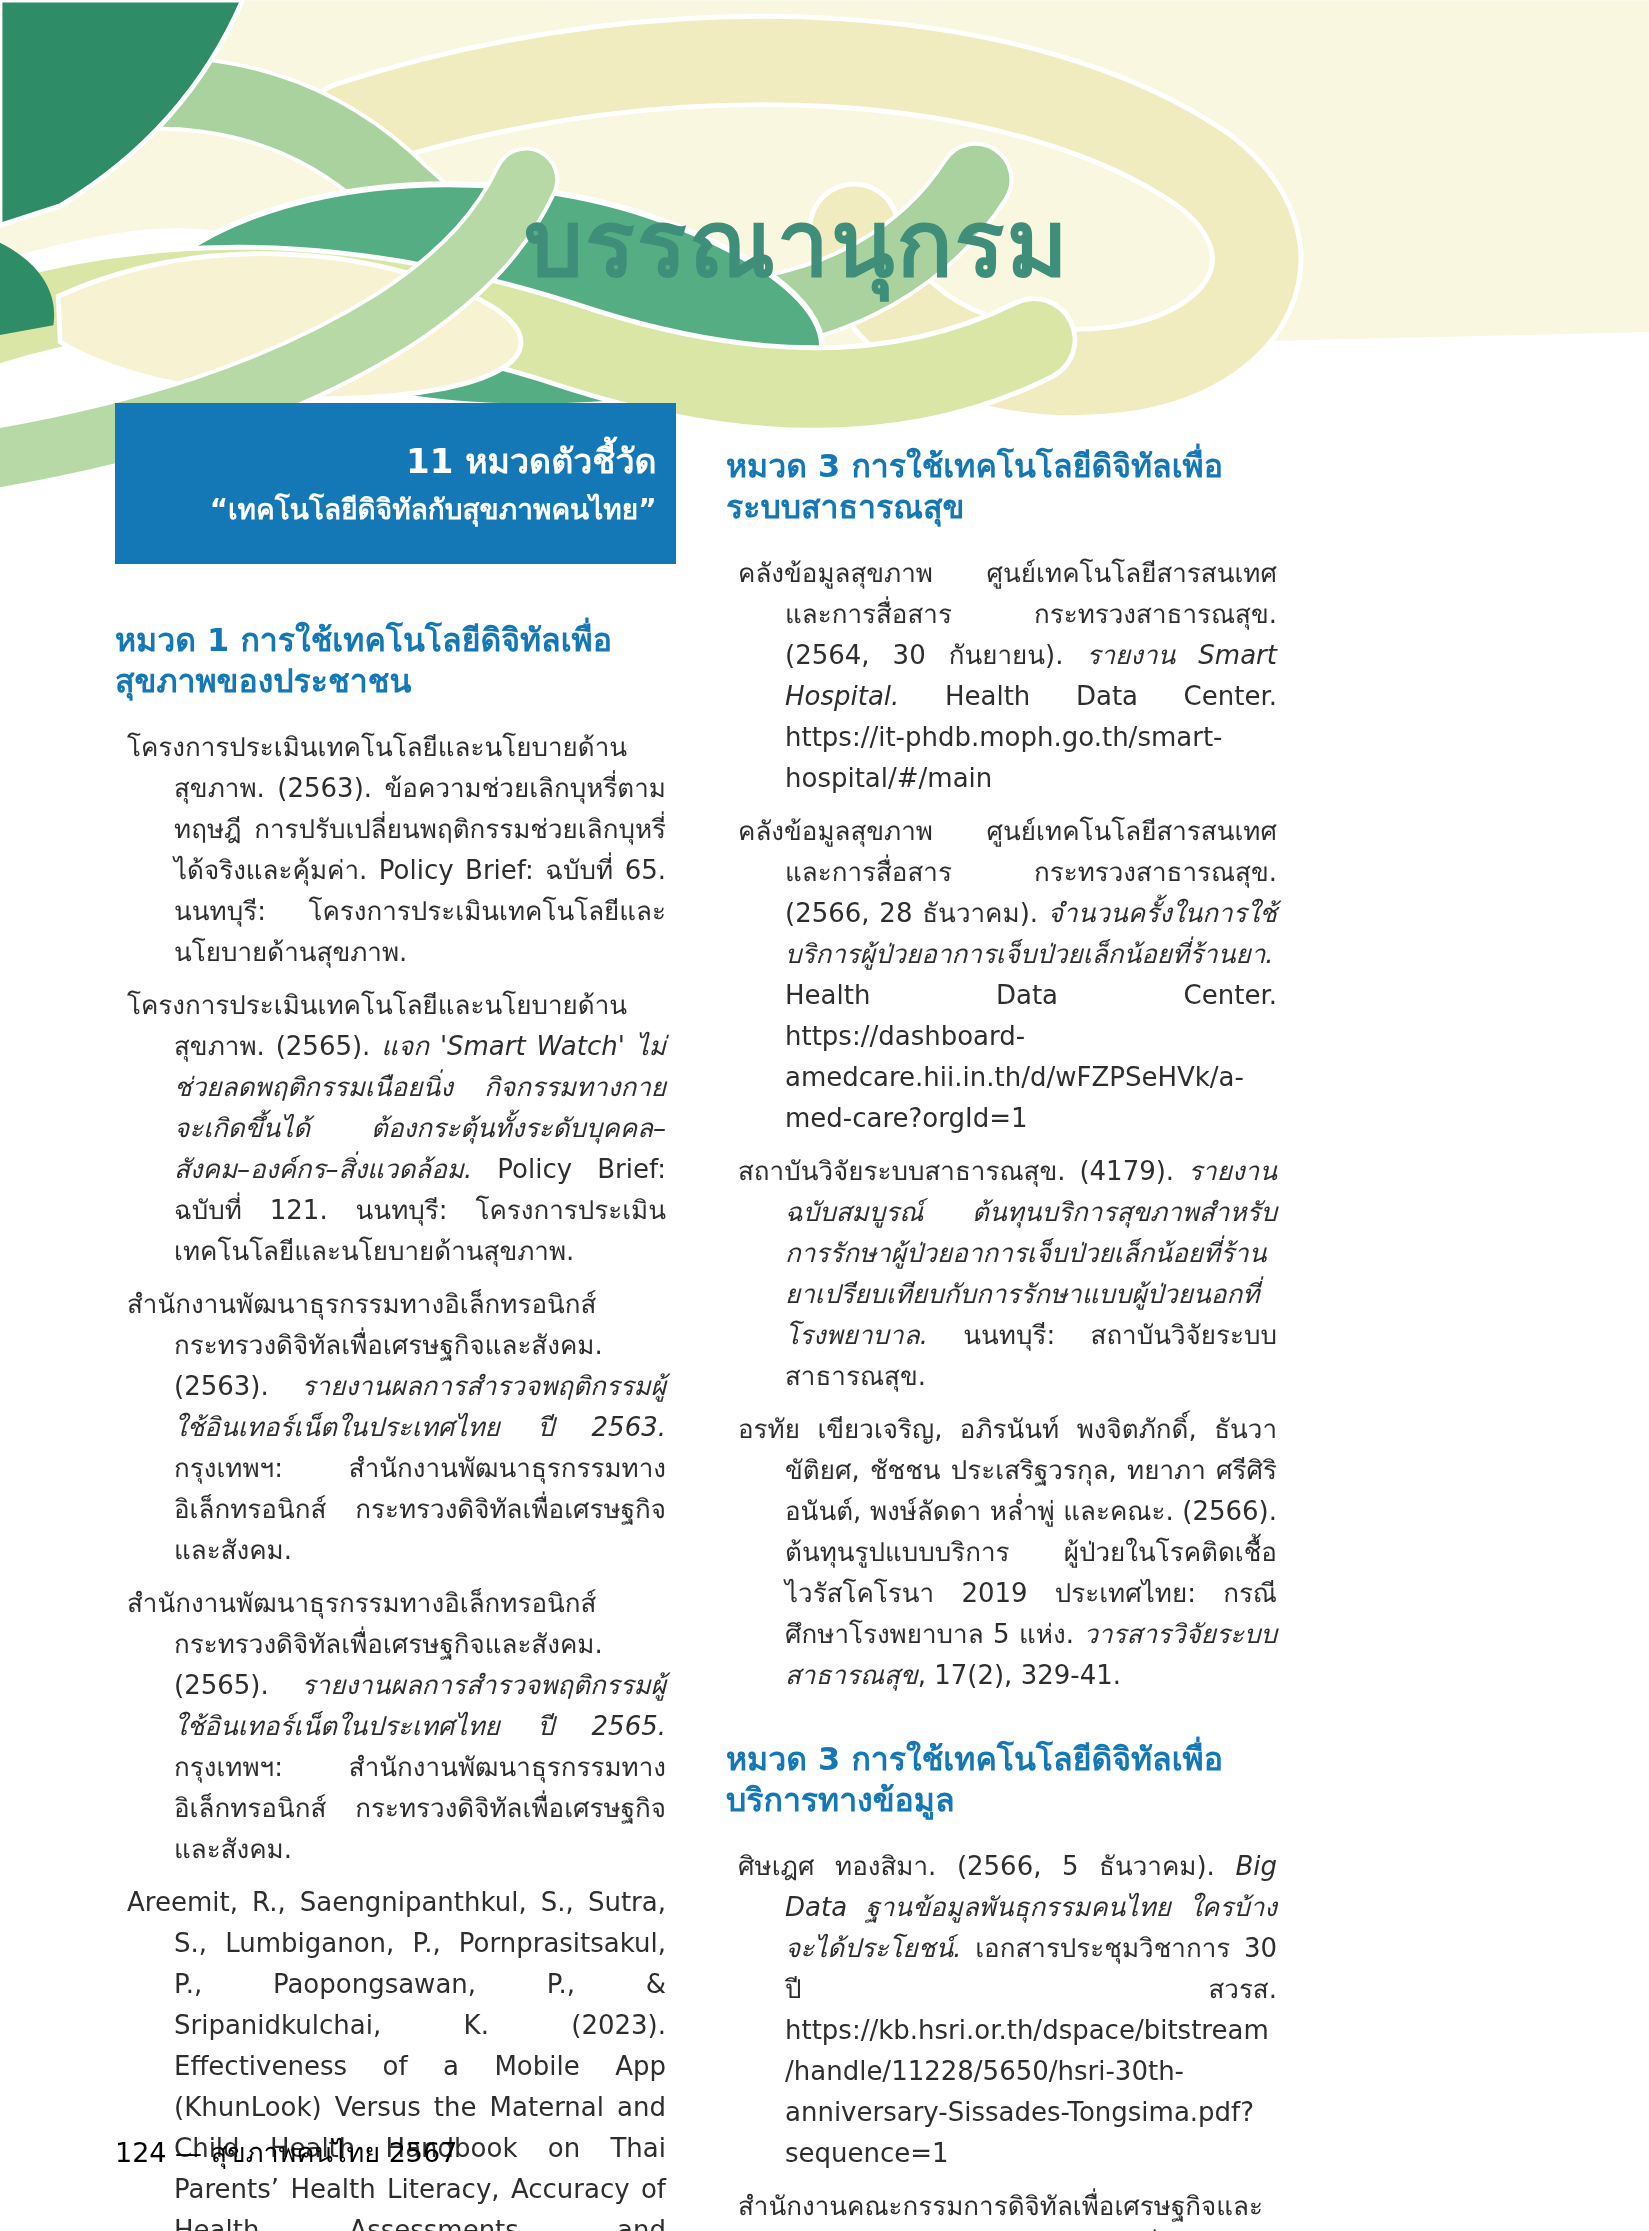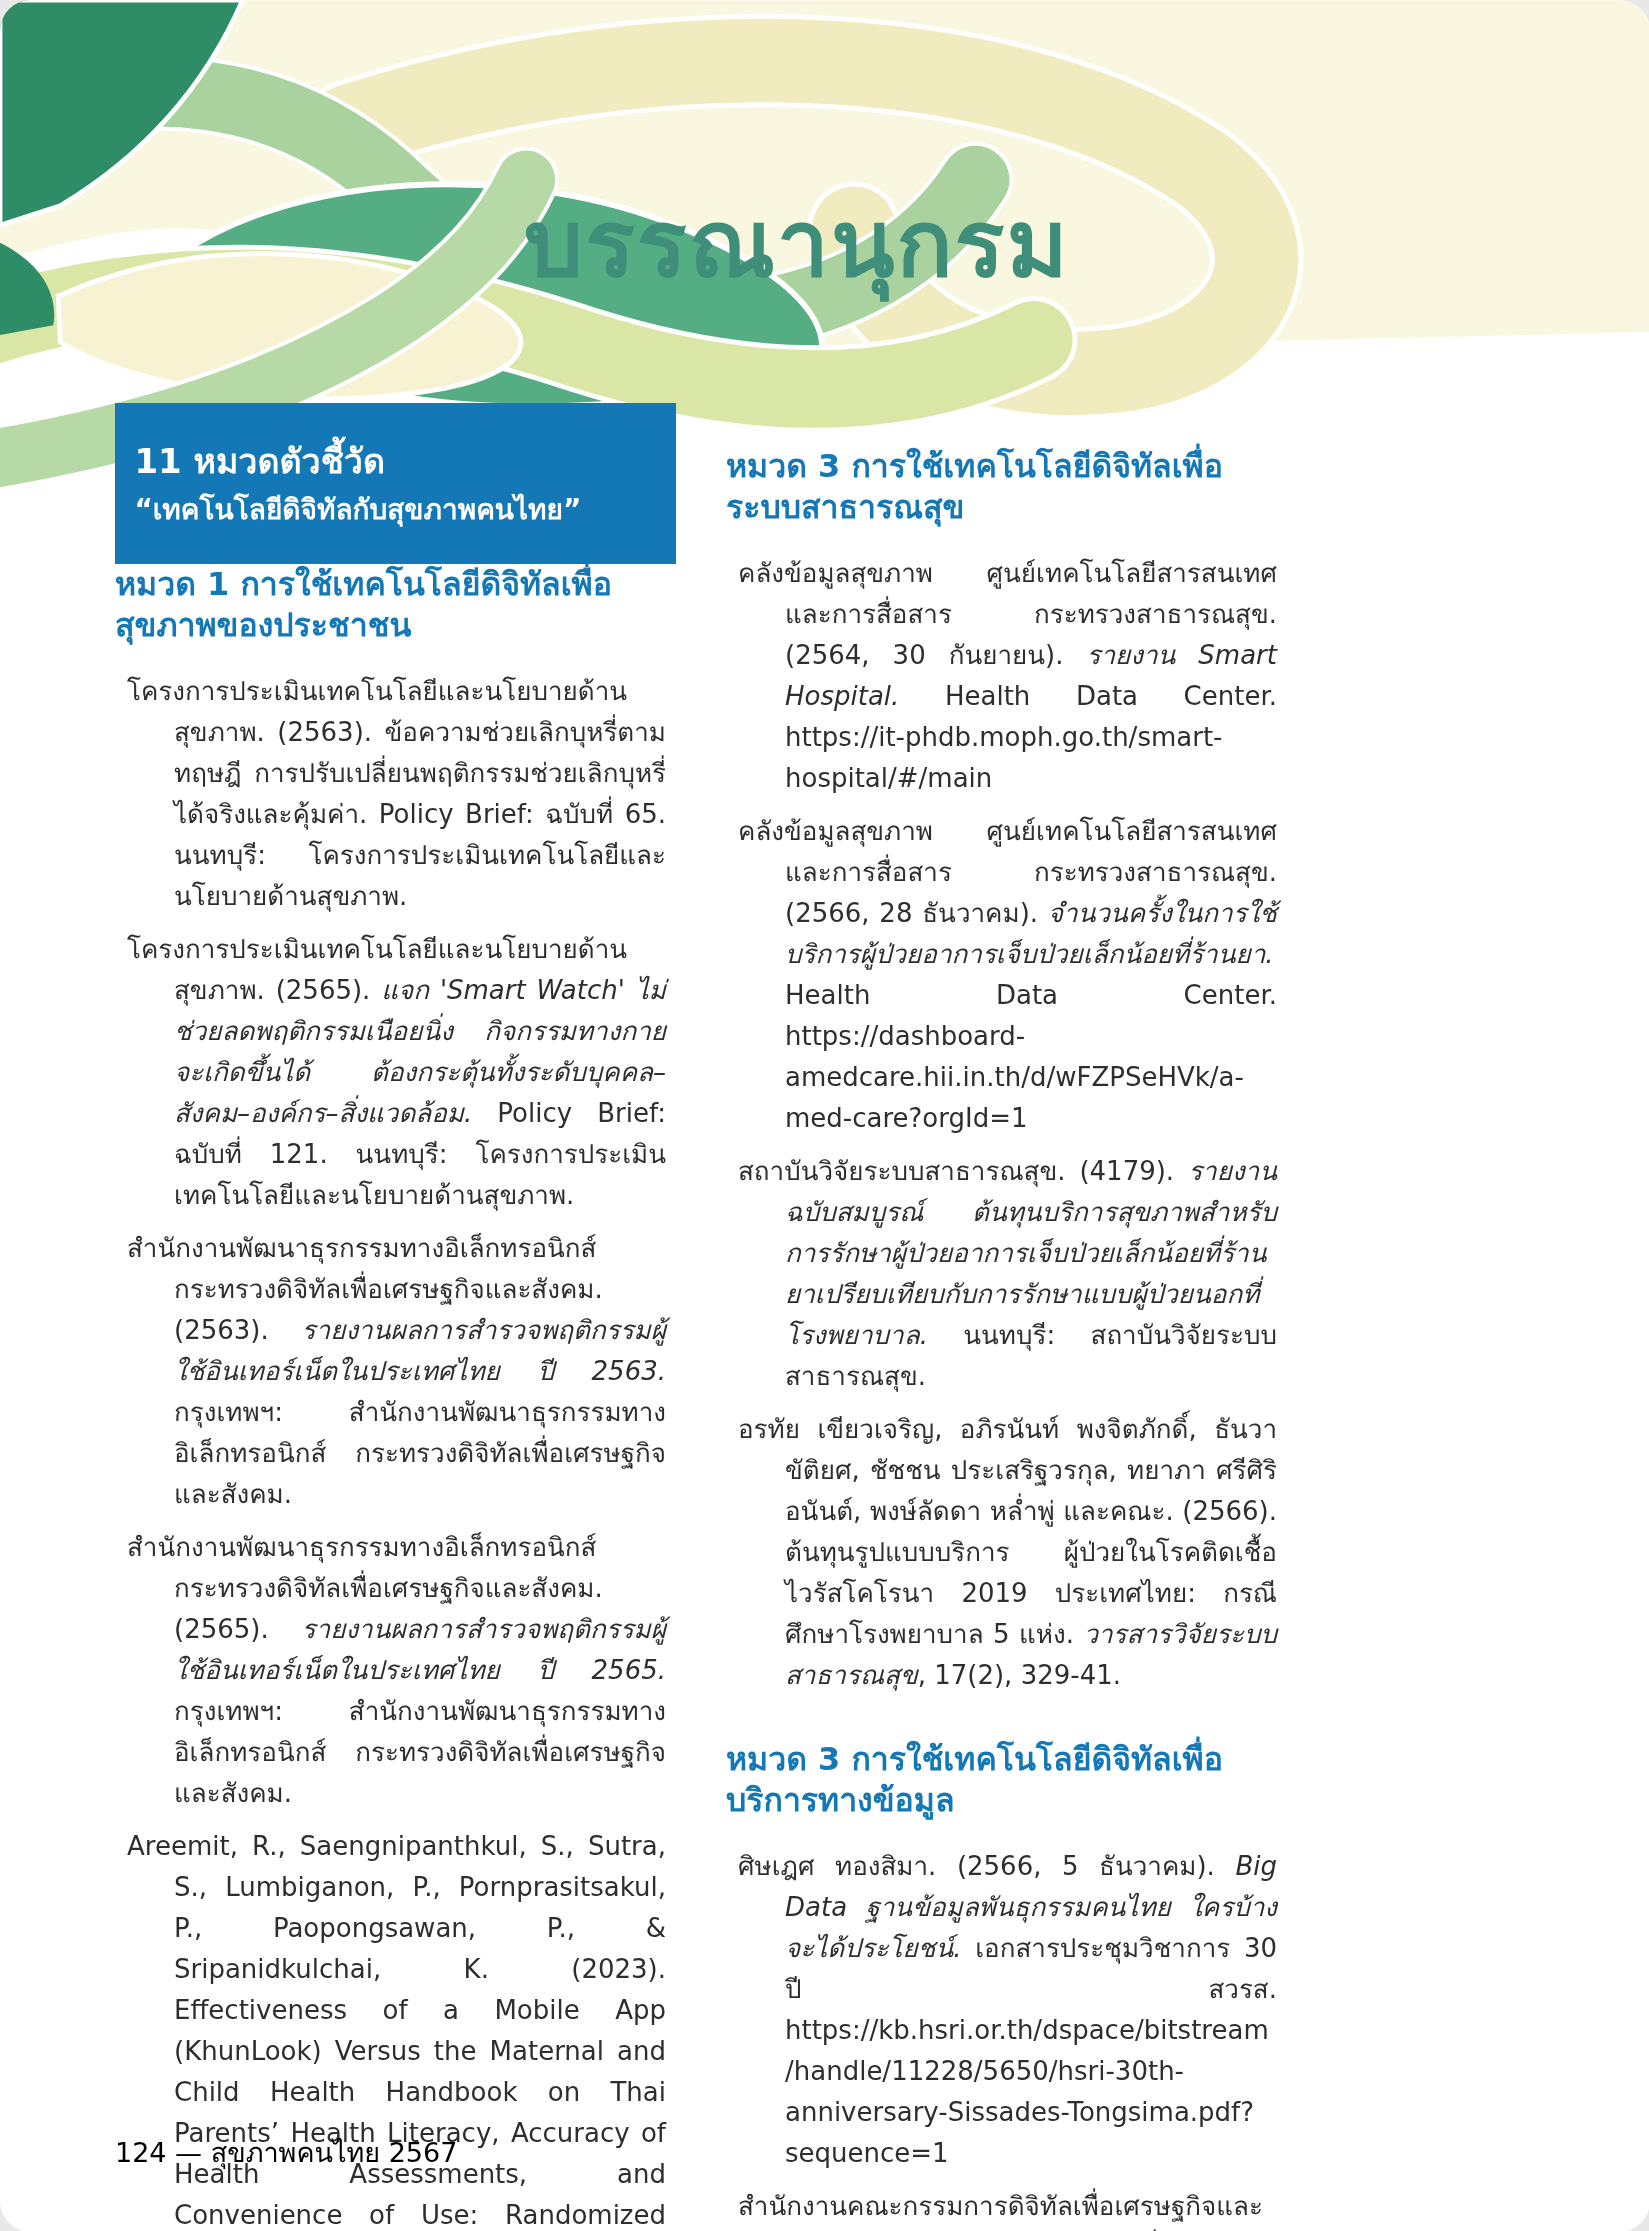--- a/index.html
+++ b/index.html
@@ -1,31 +1,31 @@
 <!DOCTYPE html>
 <html><head>
 <meta charset="utf-8">
 <style>
   html,body{margin:0;padding:0;background:#e8e8e8;}
   .page{
     position:relative;width:1650px;height:2232px;background:#ffffff;
     overflow:hidden;margin:0 auto;
     font-family:"DejaVu Sans","Liberation Sans",sans-serif;
-    border-radius:31px;
   }
   .header-svg{position:absolute;top:0;left:0;}
   .page-title{
     position:absolute;left:524px;top:124px;
     font-size:93px;line-height:1.25;color:#3E8E79;
     letter-spacing:1.9px;
   }
   .badge{
     width:561px;min-height:161px;background:#1478B6;color:#ffffff;
-    display:flex;flex-direction:column;justify-content:center;align-items:flex-start;
+    display:flex;flex-direction:column;justify-content:center;align-items:flex-end;
     text-align:center;padding:13.6px 19.4px;box-sizing:border-box;
+    margin-bottom:56px;
   }
   .badge .b1{font-size:34px;font-weight:bold;line-height:1.55;}
   .badge .b2{font-size:28px;font-weight:bold;line-height:1.55;}
   .col{position:absolute;width:563px;}
   .col-left{left:115px;top:403px;}
   .col-right{left:726px;top:446px;}
   .section-heading{
     font-size:32px;line-height:41px;font-weight:bold;color:#1478B6;
     margin:43px 0 25px 0;white-space:pre-line;
   }

